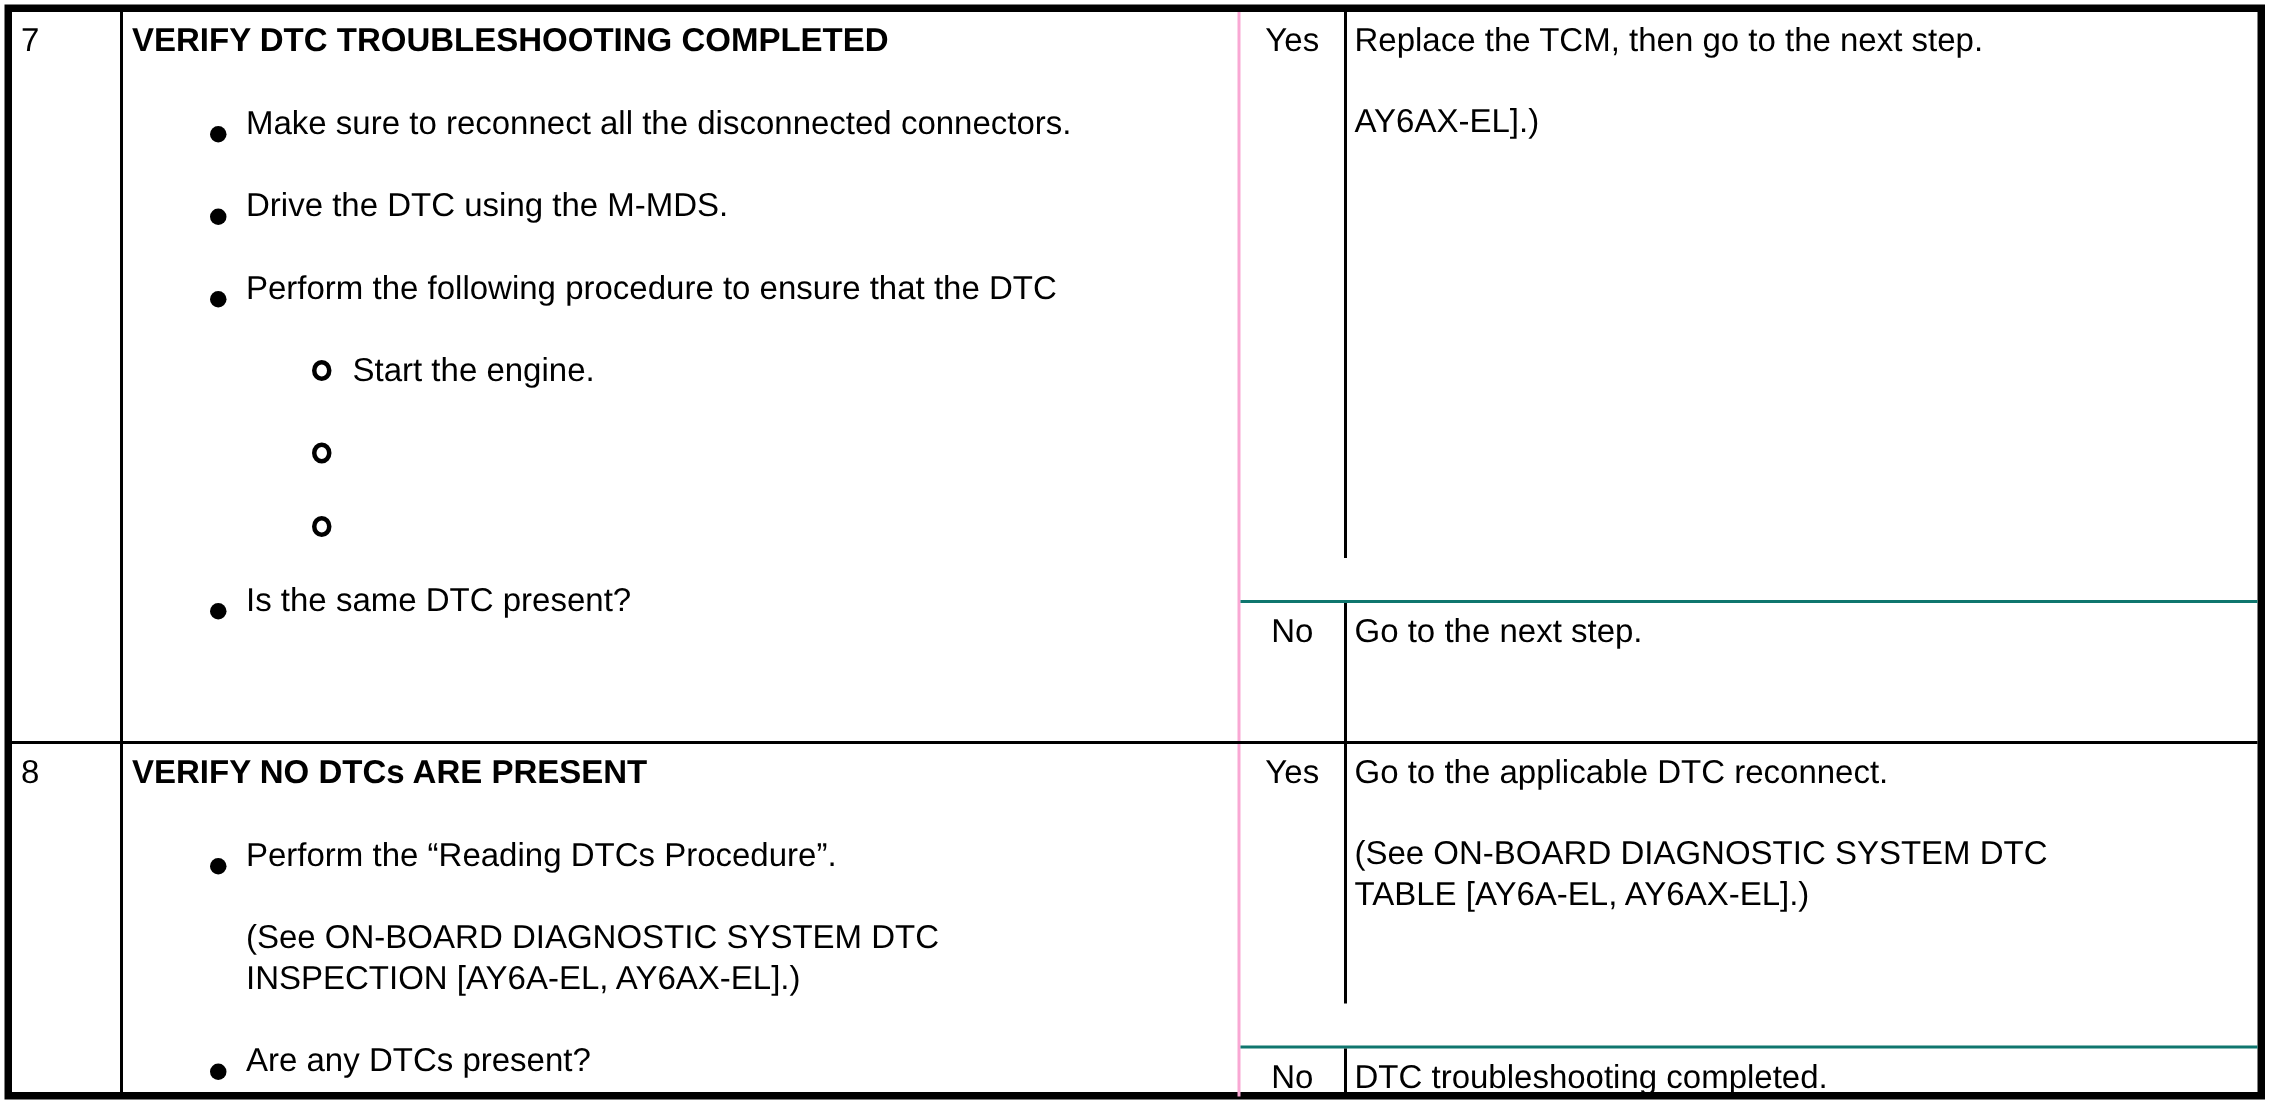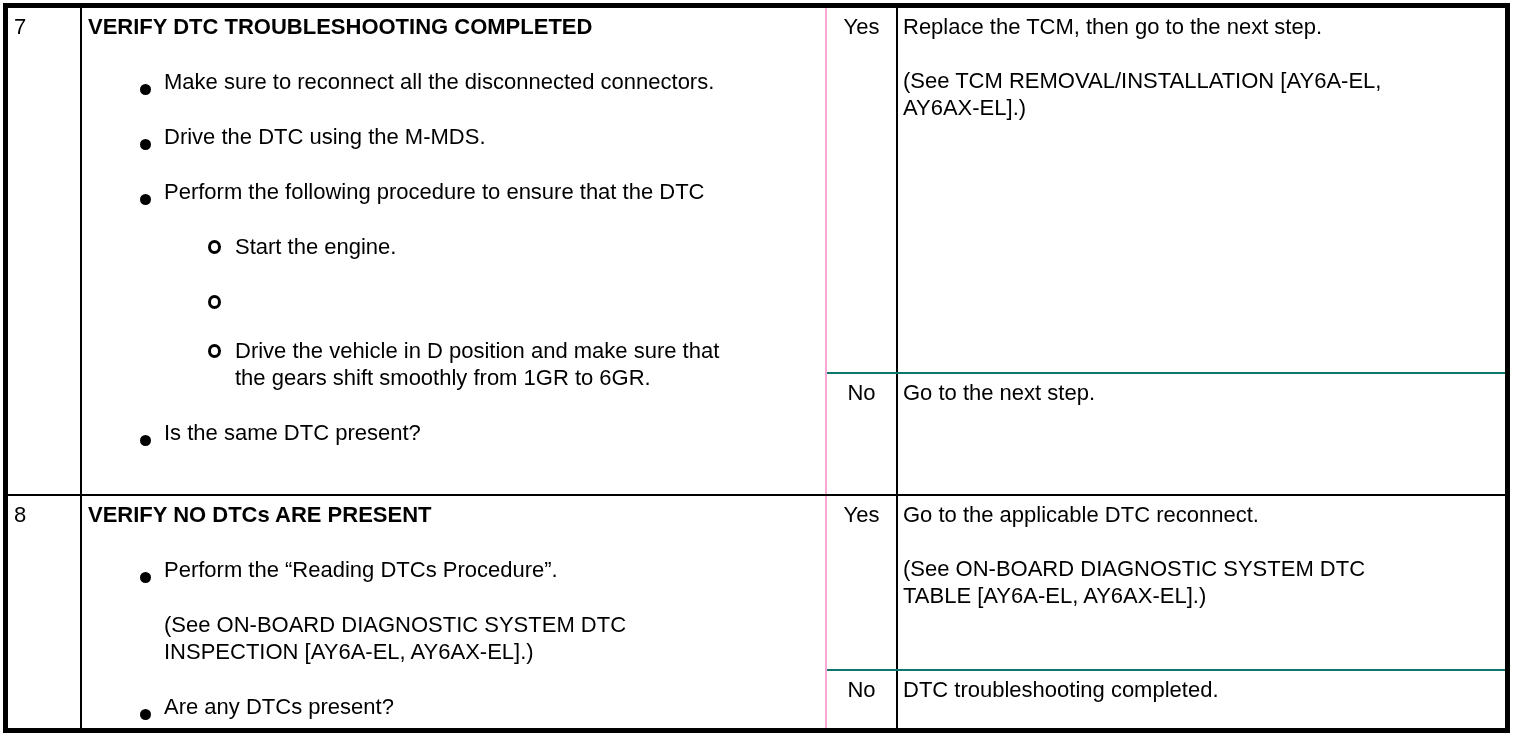--- a/index.html
+++ b/index.html
@@ -18,21 +18,21 @@
   .step-8 { flex:1 1 auto; border-top:2px solid #000; }
 
   .col-num {
     flex:0 0 74px; border-right:2px solid #000; box-sizing:border-box;
     padding:5px 0 0 6px;
   }
   .col-action {
     flex:0 0 745px; border-right:2px solid #f9a8d4; box-sizing:border-box;
     padding:5px 0 0 6px;
   }
-  .col-results { flex:1 1 auto; display:flex; flex-direction:column; min-width:0; }
+  .col-results { flex:1 1 auto; display:flex; flex-direction:column; min-width:0;gap:28px; }
   .result { display:flex; box-sizing:border-box; }
   .result-no { border-top:2px solid #0f766e; flex:1 1 auto; }
   .step-7 .result-yes { height:364px; flex:0 0 auto; }
   .step-8 .result-yes { height:173px; flex:0 0 auto; }
   .col-yn {
     flex:0 0 71px; border-right:2px solid #000; box-sizing:border-box;
     padding-top:5px; text-align:center;
   }
   .col-out { flex:1 1 auto; box-sizing:border-box; padding:5px 8px 0 5px; min-width:0; }
 
@@ -99,45 +99,40 @@
       <div class="item ind-sub">
         <div class="mk-sub">
             <div class="ring"></div>
           </div>
       </div>
 
       <div class="item ind-sub">
         <div class="mk-sub">
             <div class="ring"></div>
           </div>
-        <div class="txt">
-          <div>Drive the vehicle in D position and make sure that</div>
-          <div>the gears shift smoothly from 1GR to 6GR.</div>
-        </div>
       </div>
 
       <div class="item ind-bullet">
         <div class="mk">
             <div class="dot"></div>
           </div>
         <div class="txt">
             <div>Is the same DTC present?</div>
           </div>
       </div>
     </div>
 
     <div class="col-results">
       <div class="result result-yes">
         <div class="col-yn">
           <div>Yes</div>
         </div>
         <div class="col-out">
           <div class="rline">Replace the TCM, then go to the next step.</div>
           <div class="rline"></div>
-          <div class="rline">(See TCM REMOVAL/INSTALLATION [AY6A-EL,</div>
           <div class="rline">AY6AX-EL].)</div>
         </div>
       </div>
       <div class="result result-no">
         <div class="col-yn">
           <div>No</div>
         </div>
         <div class="col-out">
           <div class="rline">Go to the next step.</div>
         </div>

